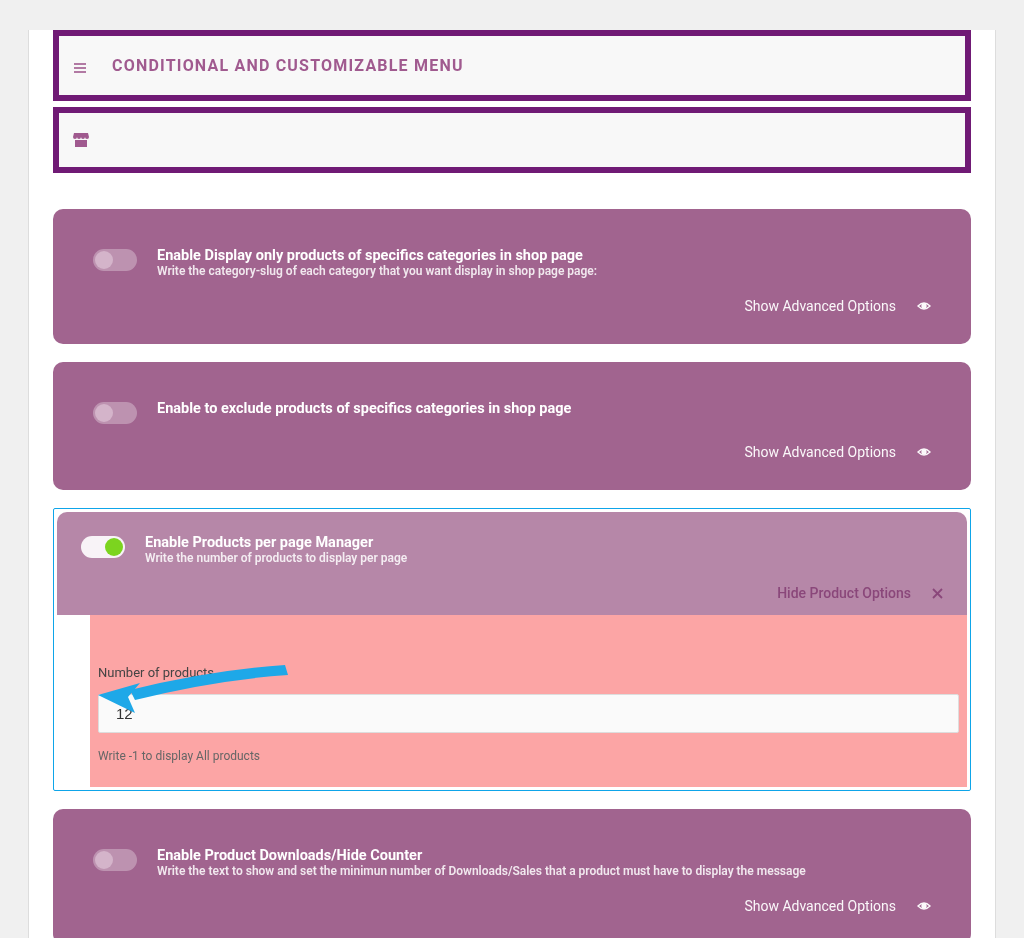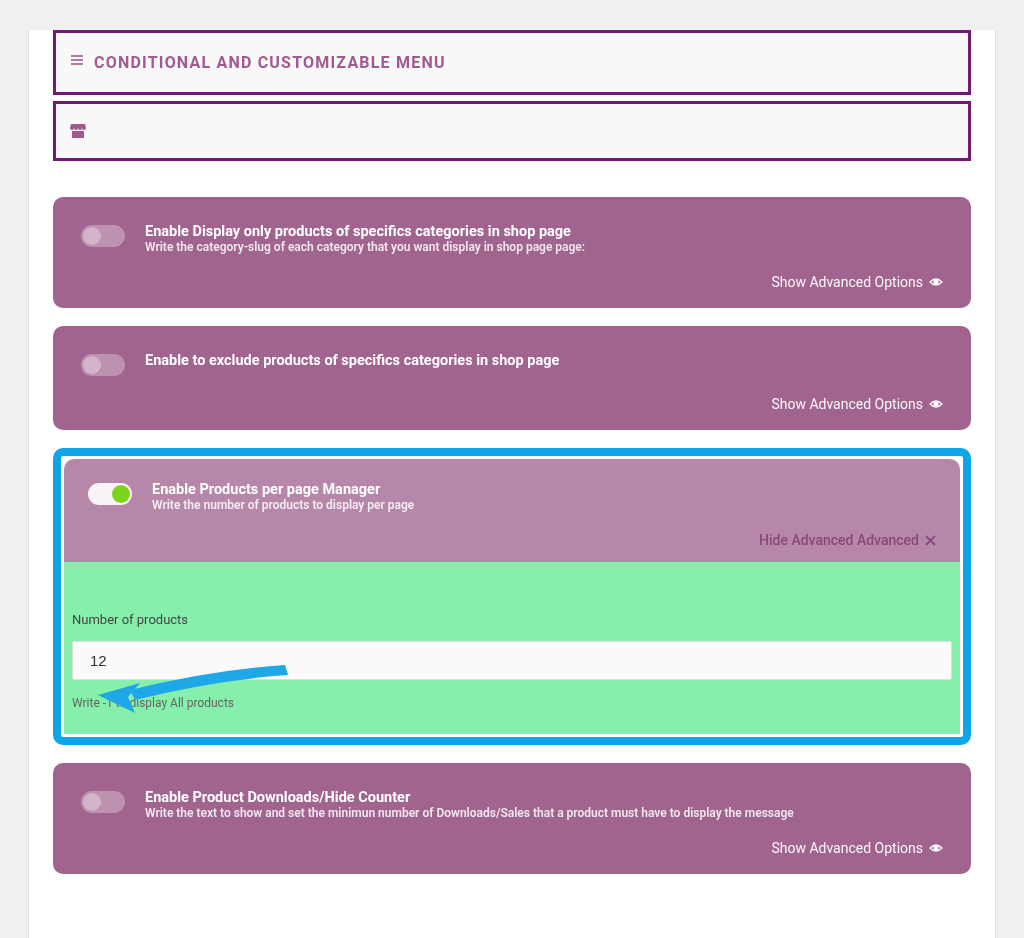--- a/index.html
+++ b/index.html
@@ -14,26 +14,26 @@
     .page-wrapper {
       background: #fff;
       margin: 0 28px;
       min-height: 938px;
       padding: 0;
       border-left: 1px solid #ddd;
       border-right: 1px solid #ddd;
     }
     .accordion-header {
       background: #f8f8f8;
-      border: 3px solid #701a75;
+      border: 6px solid #701a75;
       margin: 0 24px 6px 24px;
       padding: 20px 14px;
       display: flex;
-      align-items: flex-start;
-      gap: 10px;
+      align-items: flex-end;
+      gap: 25px;
       cursor: pointer;
     }
     .accordion-header.first { margin-top: 30px; }
     .accordion-icon {
       display: inline-flex;
       color: #a05a8f;
       font-size: 16px;
     }
     .accordion-title {
       color: #a05a8f;
@@ -43,21 +43,21 @@
       text-transform: uppercase;
     }
     .spacer-large { height: 30px; }
 
     .panel-container {
       margin: 0 24px;
     }
     .panel {
       background: #a1648f;
       border-radius: 10px;
-      padding: 4px;
+      padding: 16px;
       overflow: hidden;
       margin-bottom: 18px;
     }
     .panel-header {
       display: flex;
       align-items: flex-start;
       padding: 22px 24px 10px 24px;
       gap: 20px;
     }
     .toggle {
@@ -97,54 +97,55 @@
     .panel-subtitle {
       color: rgba(255,255,255,0.85);
       font-size: 12px;
       font-weight: 600;
     }
     .panel-footer {
       display: flex;
       justify-content: flex-end;
       align-items: center;
       padding: 10px 24px 14px 24px;
-      gap: 6px;
+      gap: 21px;
     }
     .panel-footer-text {
       color: rgba(255,255,255,0.95);
       font-size: 14px;
     }
     .eye-icon, .close-icon {
       display: inline-flex;
       color: rgba(255,255,255,0.95);
       font-size: 13px;
     }
 
     .expanded-container {
       margin: 0 24px 18px 24px;
-      border: 8px solid #0ea5e9;
-      border-radius: 10px;
+      border: 1px solid #0ea5e9;
+      border-radius: 2px;
       padding: 3px;
     }
     .expanded-panel {
       background: #b687a8;
       border-radius: 10px 10px 0 0;
       padding: 0;
     }
     .expanded-panel .panel-footer-text {
       color: #8a477a;
       font-weight: 500;
     }
     .expanded-panel .close-icon {
       color: #8a477a;
     }
     .expanded-body {
-      background: #86efac;
+      background: #fca5a5;
       padding: 50px 8px 24px 8px;
       position: relative;
+      margin-left: 33px;
     }
     .field-label {
       font-size: 13px;
       color: #444;
       margin-bottom: 14px;
     }
     .field-input {
       width: 100%;
       border: 1px solid #ddd;
       background: #fafafa;
@@ -237,21 +238,21 @@
   <div class="expanded-container">
     <div class="expanded-panel">
       <div class="panel-header">
         <div class="toggle on"></div>
         <div class="panel-text">
           <div class="panel-title">Enable Products per page Manager</div>
           <div class="panel-subtitle">Write the number of products to display per page</div>
         </div>
       </div>
       <div class="panel-footer">
-        <span class="panel-footer-text">Hide Advanced Advanced</span>
+        <span class="panel-footer-text">Hide Product Options</span>
         <span class="close-icon">
           <svg width="11" height="11" viewBox="0 0 11 11" stroke="#8a477a" stroke-width="1.8">
               <line x1="1" y1="1" x2="10" y2="10"></line>
               <line x1="10" y1="1" x2="1" y2="10"></line>
             </svg>
         </span>
       </div>
     </div>
     <div class="expanded-body">
       <div class="field-label">Number of products</div>

